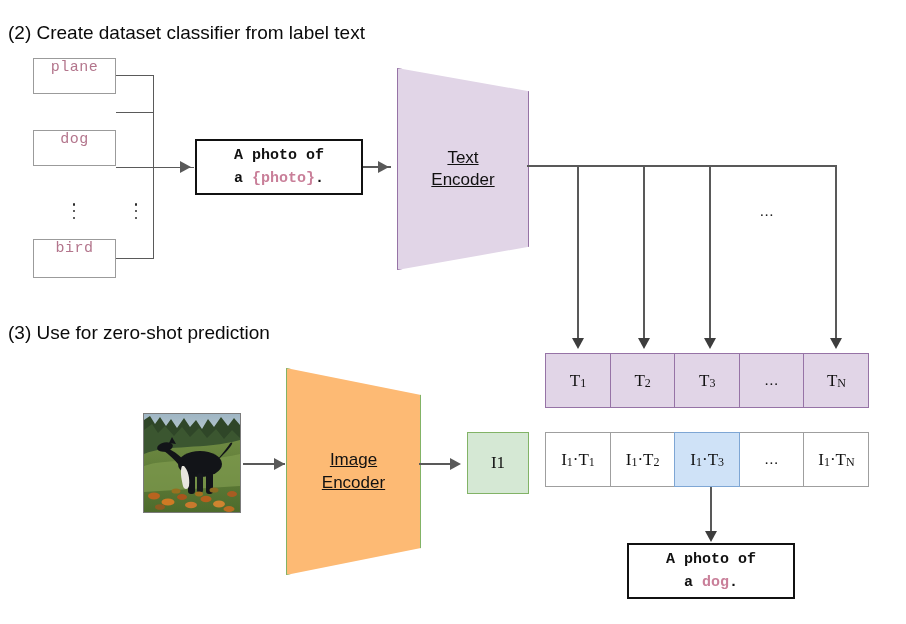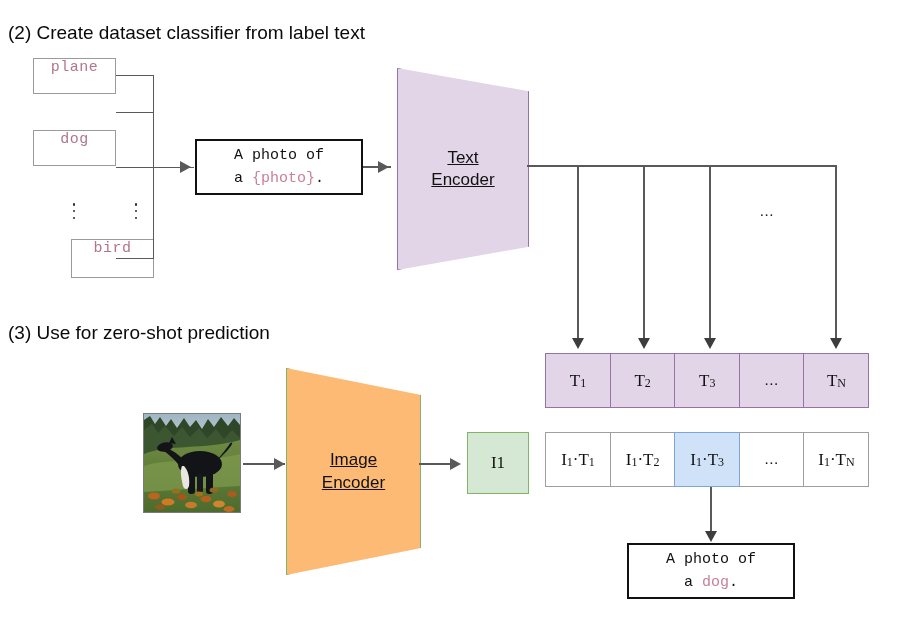--- a/index.html
+++ b/index.html
@@ -65,21 +65,21 @@
     background: #ffffff;
     display: flex;
     flex-direction: column;
     align-items: center;
     justify-content: center;
     font-family: "Liberation Mono", monospace;
     font-size: 15px;
     color: #111111;
     line-height: 1.55;
   }
-  .prompt-box .ln { white-space: pre; }
+  .prompt-box .ln { white-space: pre; font-weight: bold; }
   .pink { color: #c97f99; }
 
   
   .encoder {
     display: flex;
     flex-direction: column;
     align-items: center;
     justify-content: center;
     text-align: center;
     font-family: "Liberation Sans", sans-serif;
@@ -189,21 +189,21 @@
 <div id="stage">
 
   <div class="abs section-title" style="left:8px; top:10px;margin-top:12px;">(2) Create dataset classifier from label text</div>
 
   <div class="abs label-box" style="left:33px; top:58px; width:83px; height:36px;">
     <span>plane</span>
   </div>
   <div class="abs label-box" style="left:33px; top:130px; width:83px; height:36px;">
     <span>dog</span>
   </div>
-  <div class="abs label-box" style="left:33px; top:239px; width:83px; height:39px;margin-left:38px;">
+  <div class="abs label-box" style="left:33px; top:239px; width:83px; height:39px;">
     <span>bird</span>
   </div>
 
   <div class="abs vdots" style="left:72px; top:203px; width:4px; height:16px;">
     <i></i>
       <i></i>
       <i></i>
   </div>
 
   <div class="abs vdots" style="left:134px; top:203px; width:4px; height:16px;">

